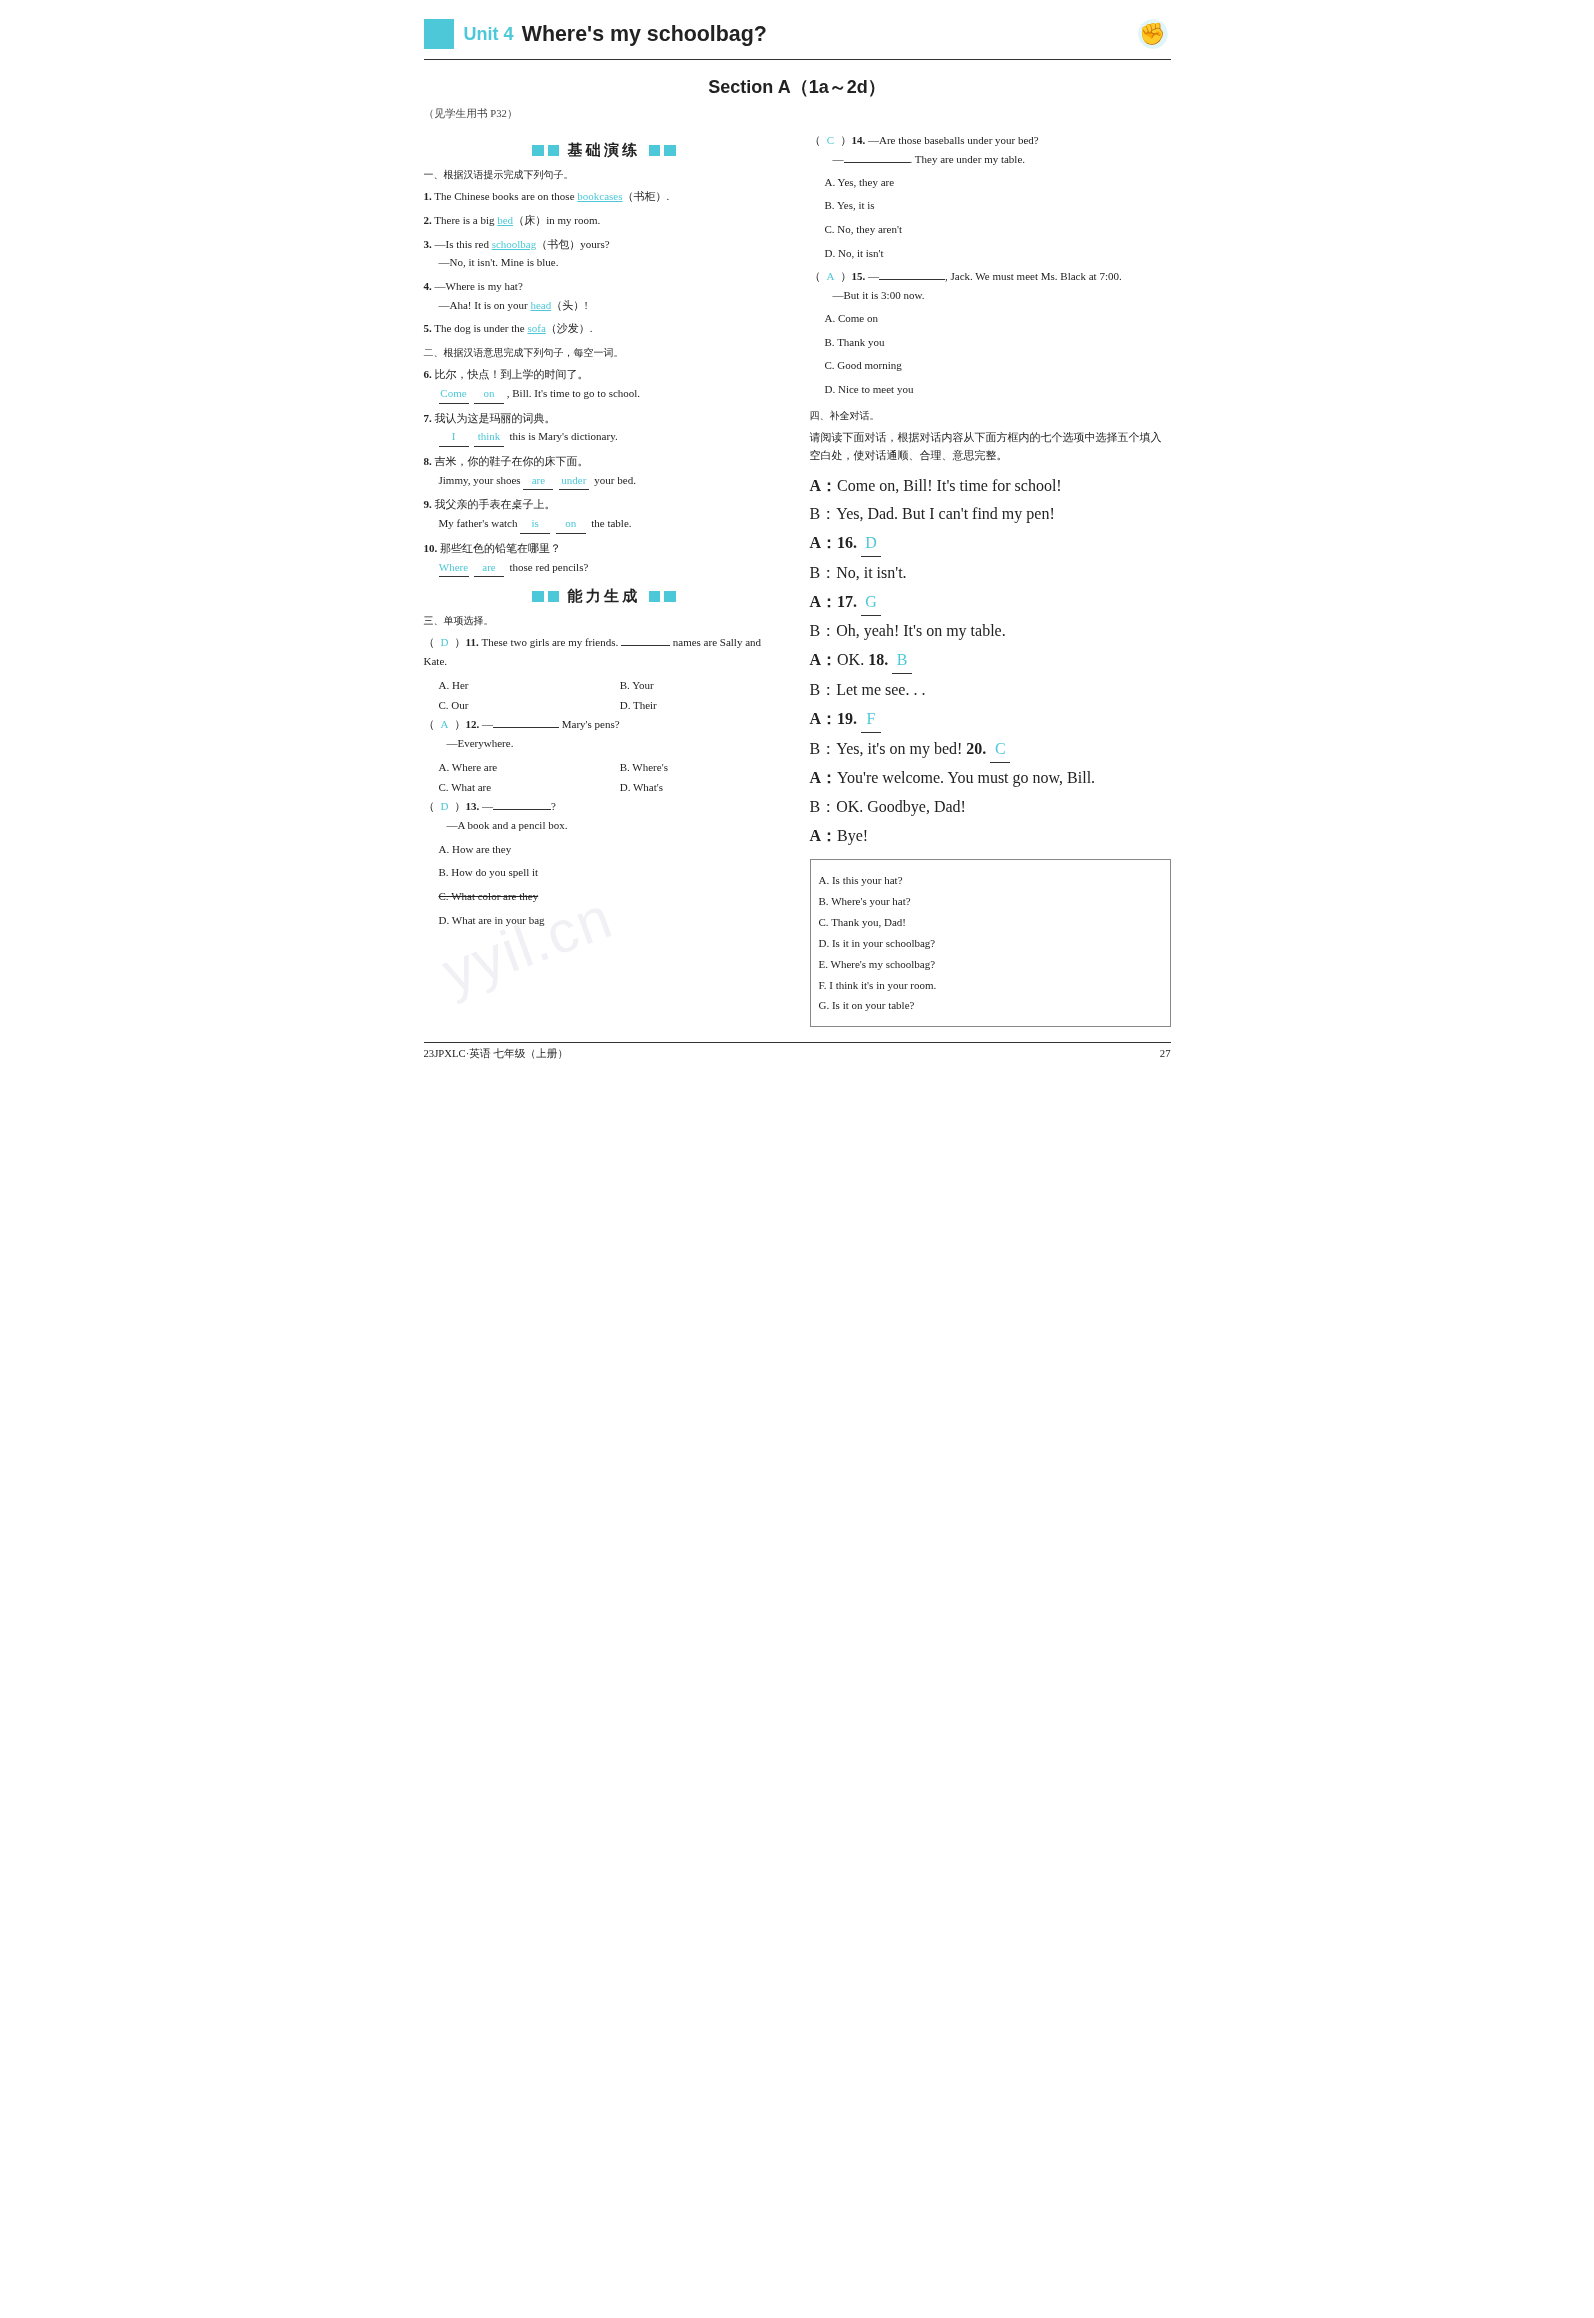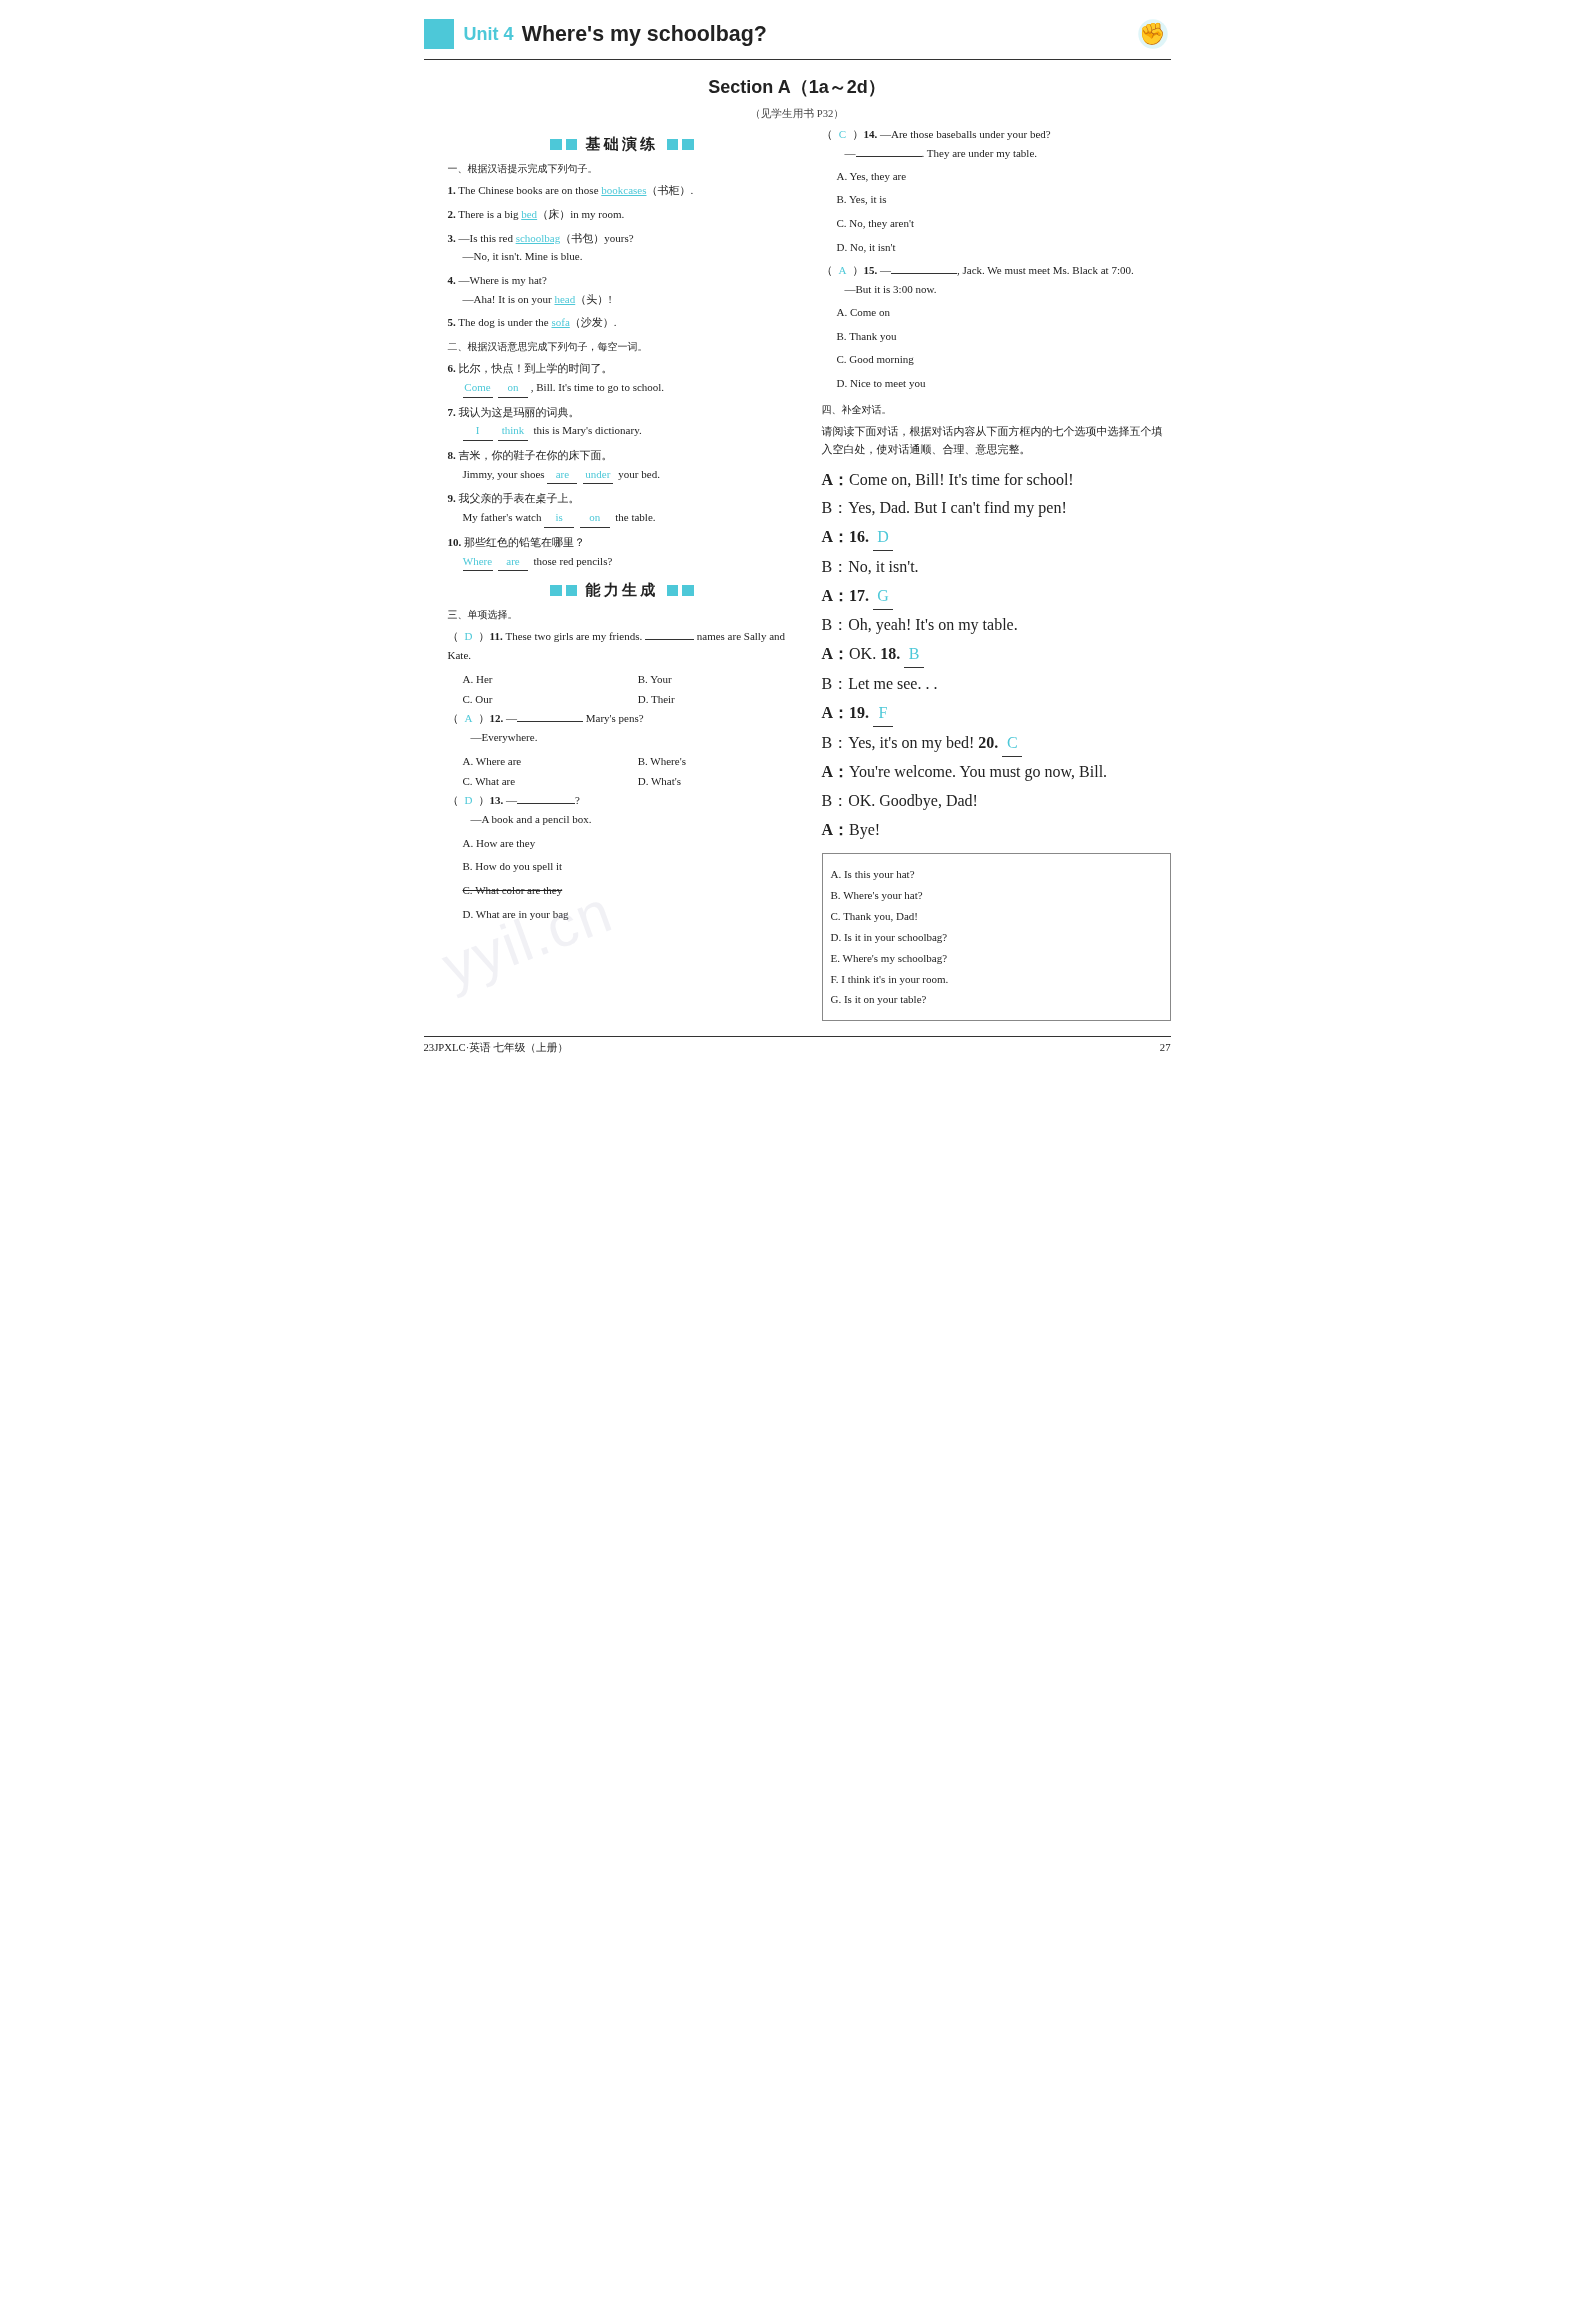--- a/index.html
+++ b/index.html
@@ -46,29 +46,28 @@
       height: 36px;
     }
     .section-title {
       text-align: center;
       font-size: 18px;
       font-weight: bold;
       font-family: Arial, sans-serif;
       margin: 15px 0 8.2px 0;
     }
     .ref-text {
-      text-align: center;
+      text-align: left;
       font-size: 10.7px;
       color: #444;
-      margin-bottom: 4px;
+      margin-bottom: 10px;
     }
     .two-col {
       display: flex;
       gap: 25px;
-      margin-left: 24px;
     }
     .left-col {
       flex: 1;
       min-width: 0;
     }
     .right-col {
       flex: 1;
       min-width: 0;
     }
     .section-header {

